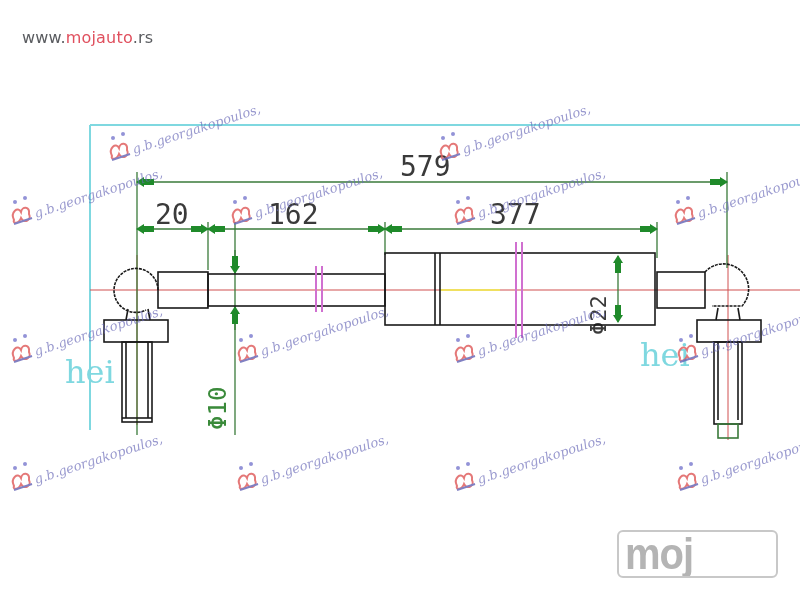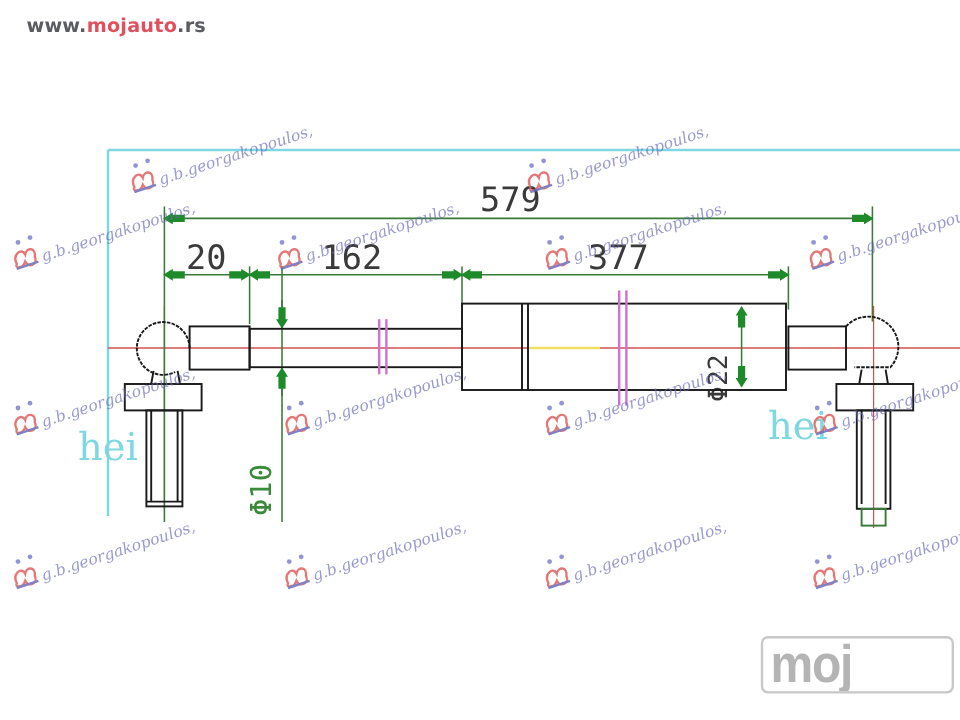--- a/index.html
+++ b/index.html
@@ -2,23 +2,23 @@
 <html><head>
 <meta charset="utf-8">
 <style>
   html, body { margin: 0; padding: 0; }
   body {
     width: 800px; height: 600px; position: relative; overflow: hidden;
     background: #ffffff;
     font-family: "Liberation Sans", sans-serif;
   }
   .site-url {
-    position: absolute; left: 22px; top: 12px;
+    position: absolute; left: 22px; top: 28px;
     font-family: "DejaVu Sans", sans-serif;
-    font-weight: bold; font-size: 16px; color: #5a5c60;
+    font-weight: normal; font-size: 16px; color: #5a5c60;
     letter-spacing: 0.2px;
   }
   .site-url .brand { color: #e0505e; }
   .drawing {
     position: absolute; left: 0; top: 0; width: 800px; height: 600px;
   }
   .dim-text {
     font-family: "DejaVu Sans Mono", monospace;
     font-size: 28px; fill: #3a3a3a; font-weight: normal;
   }
@@ -29,21 +29,21 @@
   .hei {
     font-family: "DejaVu Serif", serif; font-size: 32px; fill: #7fd8e0;
   }
   .wm-text {
     font-family: "DejaVu Serif", serif; font-style: italic;
     font-size: 13px; fill: #6a6ab8; opacity: 0.8;
   }
   .logo-box {
     position: absolute; left: 617px; top: 530px; width: 161px; height: 48px;
     border: 2px solid #c8c8c8; border-radius: 6px; background: #fff;
-    display: flex; align-items: flex-start; overflow: hidden; box-sizing: border-box; margin-left: 17px;
+    display: flex; align-items: flex-start; overflow: hidden; box-sizing: border-box;
   }
   .logo-moj {
     font-family: "Liberation Sans", sans-serif; font-weight: bold;
     font-size: 40px; color: #b4b4b4; line-height: 44px;
     padding: 0 2px 0 6px; letter-spacing: -1px;
     transform: scaleY(1.1);
   }
   .logo-auto {
     font-family: "Liberation Sans", sans-serif; font-weight: bold;
     font-size: 40px; color: #ffffff; background: #eda8a8;

